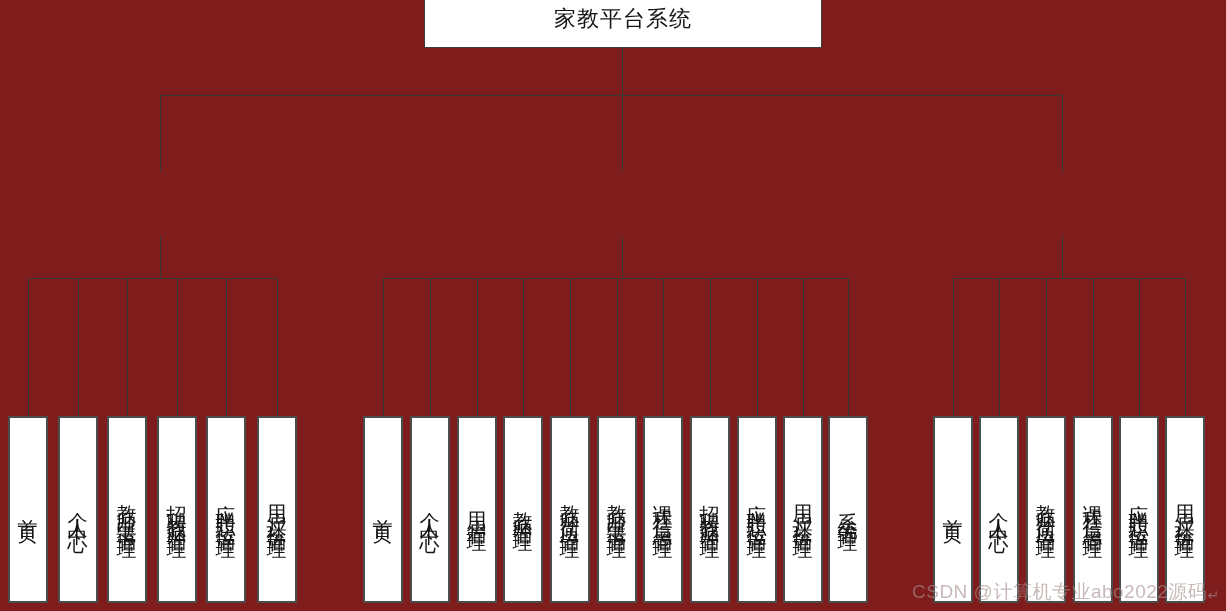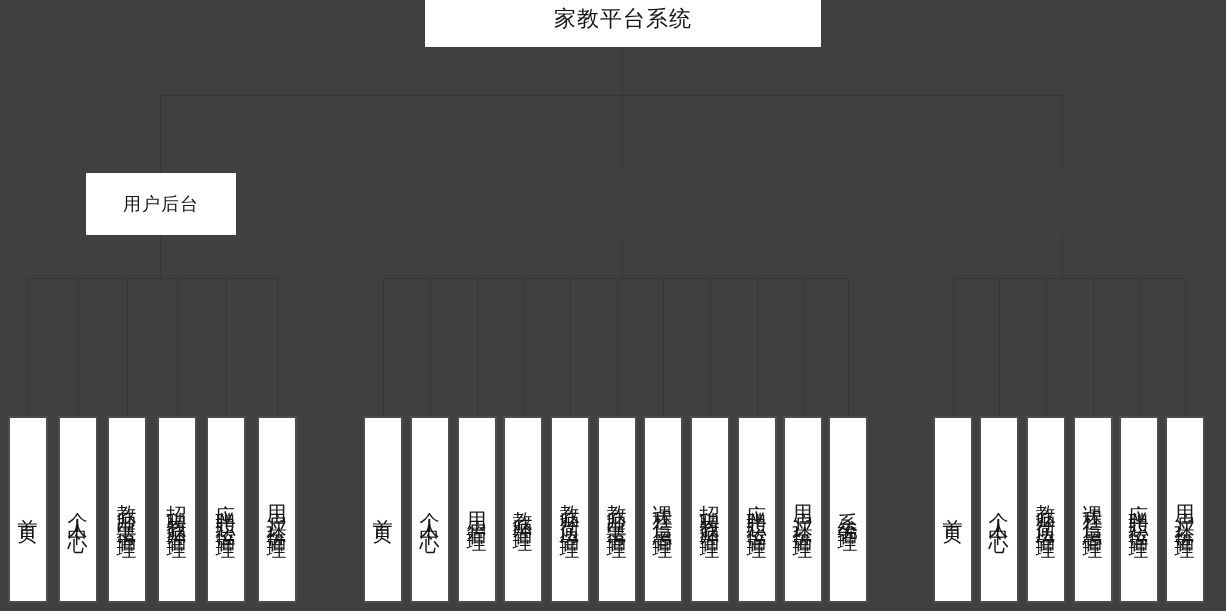--- a/index.html
+++ b/index.html
@@ -1,19 +1,19 @@
 <!DOCTYPE html>
 <html><head>
 <meta charset="utf-8">
 <style>
   html,body{margin:0;padding:0;background:#fff;}
   .stage{
     position:relative;
     width:1226px;height:611px;
-    background:#404040;
+    background:#7f1d1d;
     overflow:hidden;
     font-family:"Liberation Sans","DejaVu Sans",sans-serif;
     color:#151515;
   }
   .box{
     position:absolute;
     box-sizing:border-box;
     background:#ffffff;
     border:1px solid #3d3d3d;
     display:flex;
@@ -55,23 +55,20 @@
   <div class="box root" style="left:424px;top:-10px;width:398px;height:58px">
     <span>家教平台系统</span>
   </div>
 
   <div class="vline" style="left:622px;top:48px;height:47px"></div>
   <div class="hline" style="left:160px;top:95px;width:903px"></div>
   <div class="vline" style="left:160px;top:95px;height:77px"></div>
   <div class="vline" style="left:622px;top:95px;height:76px"></div>
   <div class="vline" style="left:1062px;top:95px;height:77px"></div>
 
-  <div class="box lvl2" style="left:85px;top:172px;width:152px;height:64px">
-    <span>用户后台</span>
-  </div>
 
   <div class="vline" style="left:160px;top:236px;height:42px"></div>
   <div class="vline" style="left:622px;top:237px;height:41px"></div>
   <div class="vline" style="left:1062px;top:235px;height:43px"></div>
 
   <div class="hline" style="left:28px;top:278px;width:250px"></div>
   <div class="hline" style="left:383px;top:278px;width:466px"></div>
   <div class="hline" style="left:953px;top:278px;width:233px"></div>
 
   <div class="vline" style="left:28px;top:278px;height:138px"></div>
@@ -165,14 +162,15 @@
   <div class="box leaf" style="left:1073px">
       <span class="vtext">课程信息管理</span>
     </div>
   <div class="box leaf" style="left:1119px">
       <span class="vtext">应聘职位管理</span>
     </div>
   <div class="box leaf" style="left:1165px">
       <span class="vtext">用户评价管理</span>
     </div>
 
+  <div class="watermark"><span>CSDN @计算机专业abo2022源码</span><span class="ret">↵</span></div>
 
 </div>
 
 </body></html>

